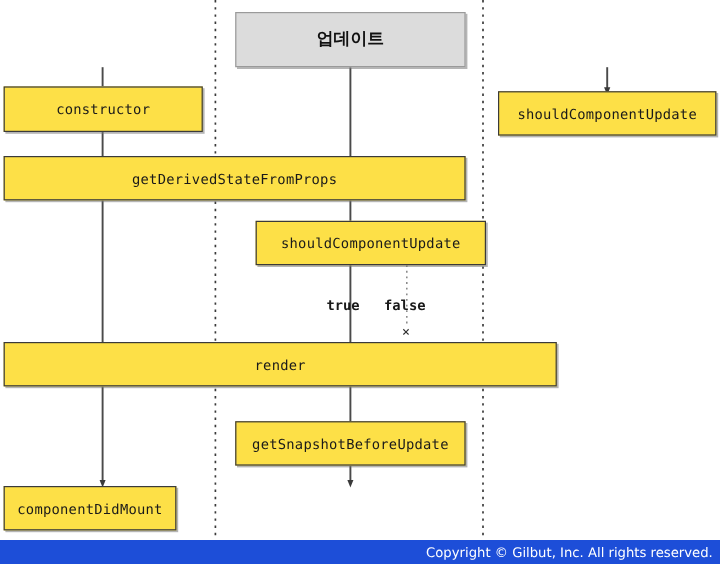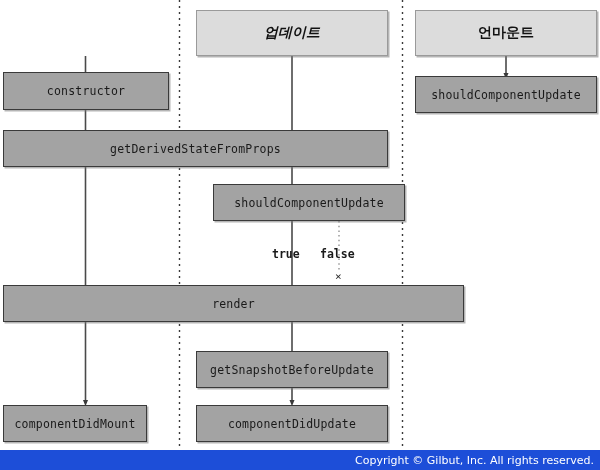--- a/index.html
+++ b/index.html
@@ -19,21 +19,21 @@
     position: absolute;
     left: 0;
     top: 0;
     width: 600px;
     height: 470px;
   }
   .node {
     position: absolute;
     box-sizing: border-box;
     border: 1px solid #3a3a3a;
-    background: #a3a3a3;
+    background: #fde047;
     display: flex;
     align-items: center;
     justify-content: center;
     font-family: "DejaVu Sans Mono", "Liberation Mono", monospace;
     font-size: 11.5px;
     color: #1a1a1a;
     letter-spacing: 0.2px;
     box-shadow: 1.5px 1.5px 0 rgba(120,120,120,0.55);
   }
   .node.header {
@@ -104,27 +104,24 @@
 
     <line x1="339" y1="221" x2="339" y2="270" stroke="#8a8a8a" stroke-width="1.3" stroke-dasharray="1.5,3.2"></line>
 
     <line x1="506" y1="56" x2="506" y2="76" stroke="#4a4a4a" stroke-width="1.6" marker-end="url(#arrowhead)"></line>
 
     <line x1="179.5" y1="0" x2="179.5" y2="450" stroke="#3a3a3a" stroke-width="1.4" stroke-dasharray="2,4"></line>
     <line x1="402.5" y1="0" x2="402.5" y2="450" stroke="#3a3a3a" stroke-width="1.4" stroke-dasharray="2,4"></line>
   </svg>
 
 
-  <div class="node header" style="left:196px; top:10px; width:192px; height:46px;font-style:italic;">
+  <div class="node header" style="left:196px; top:10px; width:192px; height:46px;">
     <span>업데이트</span>
   </div>
 
-  <div class="node header" style="left:415px; top:10px; width:182px; height:46px;">
-    <span>언마운트</span>
-  </div>
 
   <div class="node" style="left:3px; top:72px; width:166px; height:38px;">
     <span>constructor</span>
   </div>
 
   <div class="node" style="left:415px; top:76px; width:182px; height:37px;">
     <span>shouldComponentUpdate</span>
   </div>
 
   <div class="node" style="left:3px; top:130px; width:385px; height:37px;">
@@ -140,23 +137,20 @@
   </div>
 
   <div class="node" style="left:196px; top:351px; width:192px; height:37px;">
     <span>getSnapshotBeforeUpdate</span>
   </div>
 
   <div class="node" style="left:3px; top:405px; width:144px; height:37px;">
     <span>componentDidMount</span>
   </div>
 
-  <div class="node" style="left:196px; top:405px; width:192px; height:37px;">
-    <span>componentDidUpdate</span>
-  </div>
 
   <div class="edge-label" style="left:272px; top:247px;">
     <span>true</span>
   </div>
 
   <div class="edge-label" style="left:320px; top:247px;">
     <span>false</span>
   </div>
 
   <div class="cross-mark" style="left:335px; top:270px;">

